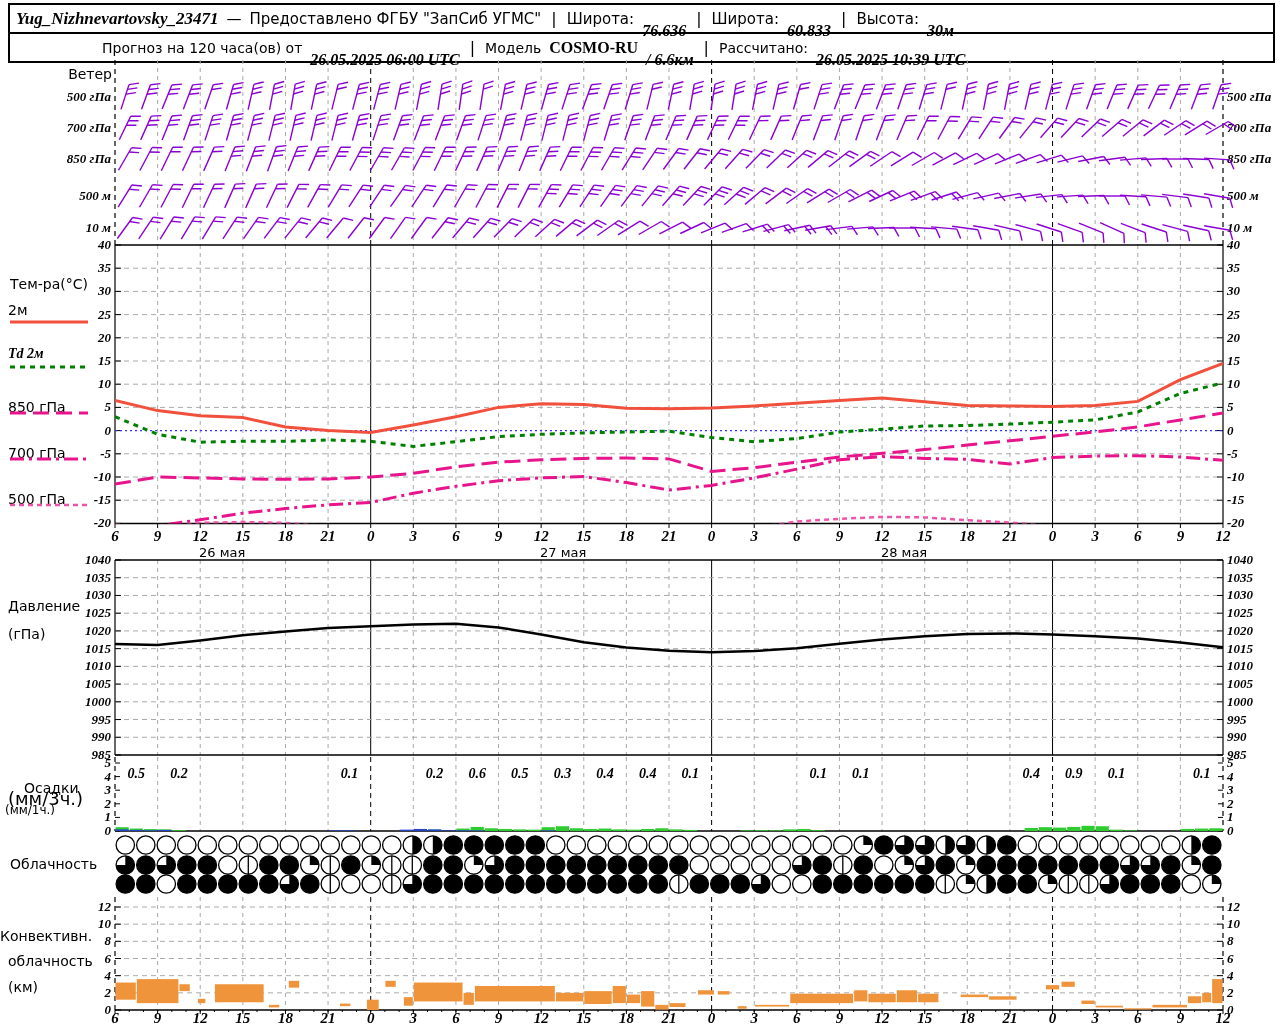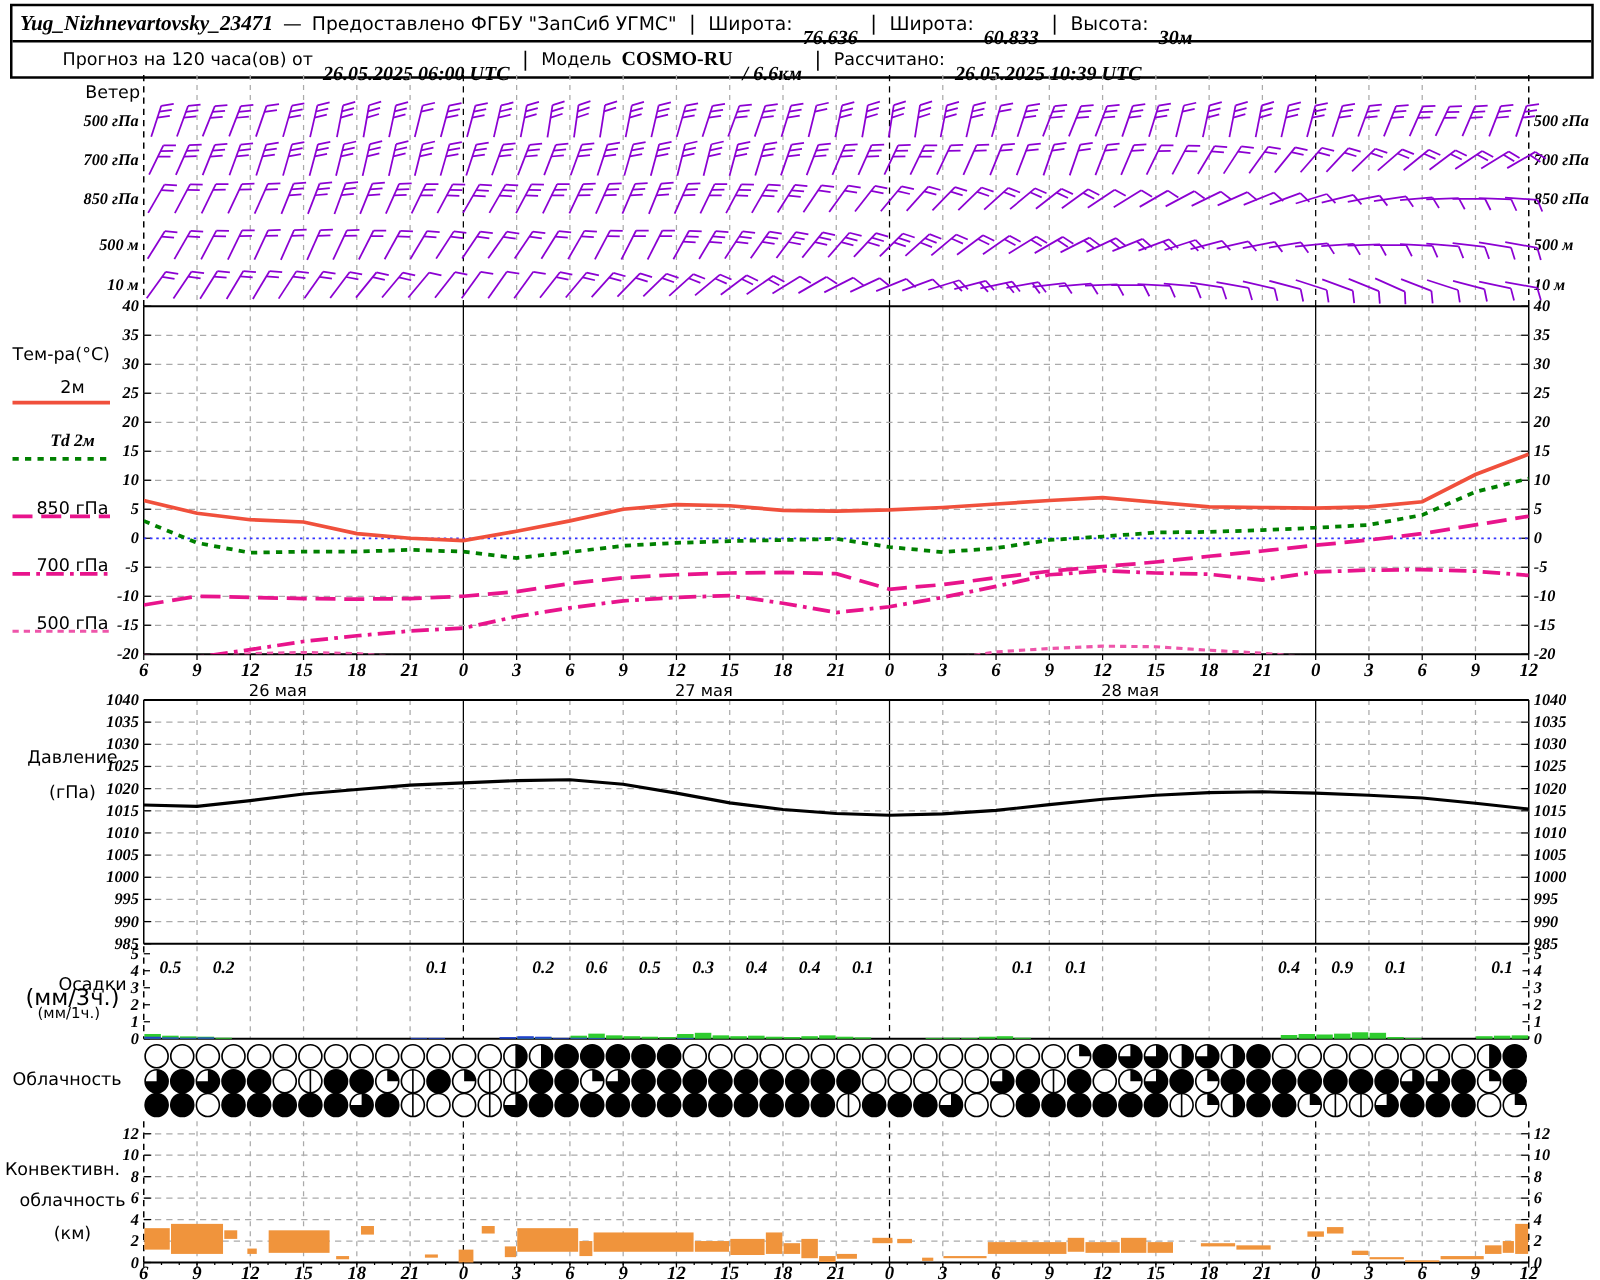--- a/index.html
+++ b/index.html
@@ -9,25 +9,25 @@
   #hdr{position:absolute;left:8px;top:3px;width:1263px;border:2px solid #000;}
   .hrow{display:flex;align-items:center;white-space:nowrap;padding:2px 6px;height:23px;}
   .hrow1{border-bottom:2px solid #000;}
   .st{font-family:"Liberation Serif",serif;font-style:italic;font-weight:bold;font-size:17px;}
   .sans{font-size:15px;}
   .sans2{font-size:14px;}
   .val{font-family:"Liberation Serif",serif;font-style:italic;font-weight:bold;font-size:16px;margin-top:24px;}
   .mdl{font-family:"Liberation Serif",serif;font-weight:bold;font-size:16px;}
   .sep{margin:0 10px;font-size:16px;}
   .gap{margin-left:8px;}
-  .hrow2{padding-left:40px;}
+  .hrow2{padding-left:92px;}
   
   .ptitle{position:absolute;font-size:14px;}
   .rt{text-align:right;}
-  .ct{text-align:center;}
+  .ct{}
   svg text{user-select:none;}
   .num{font-family:"Liberation Serif",serif;font-style:italic;font-weight:bold;font-size:13px;fill:#000;}
   .hr{font-family:"Liberation Serif",serif;font-style:italic;font-weight:bold;font-size:15px;fill:#000;}
   .dt{font-family:"DejaVu Sans",sans-serif;font-size:13px;fill:#000;}
   .pv{font-family:"Liberation Serif",serif;font-style:italic;font-weight:bold;font-size:14px;fill:#000;}
 </style>
 </head>
 <body>
 
 <div id="page">

